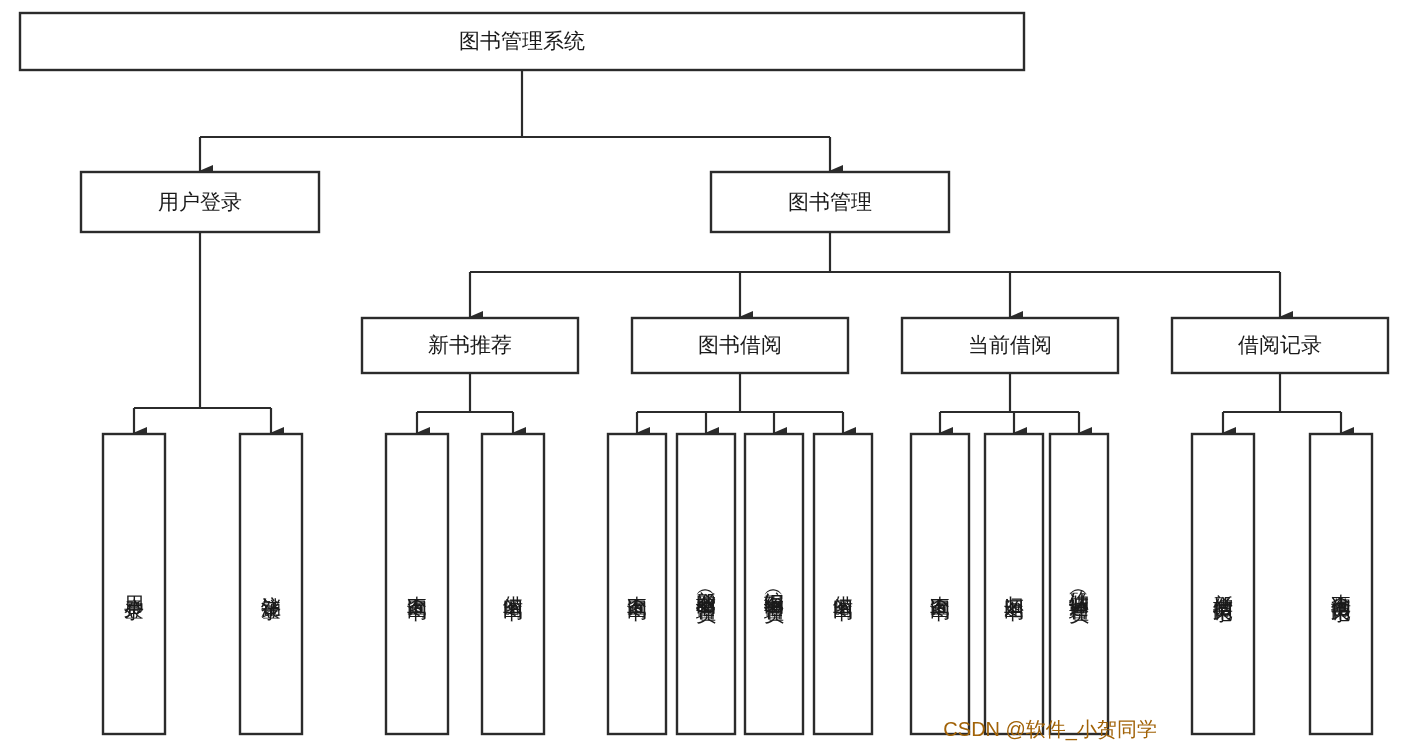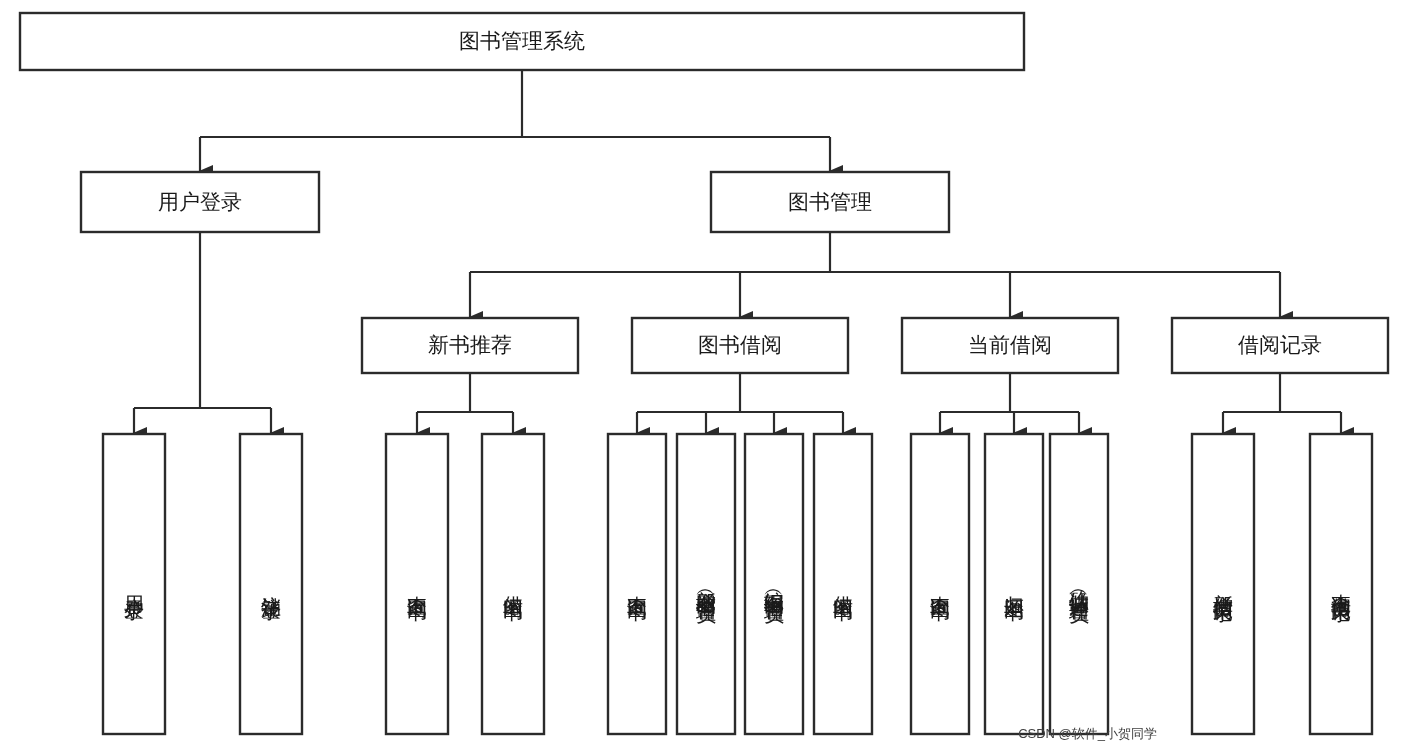--- a/index.html
+++ b/index.html
@@ -62,22 +62,22 @@
     justify-content: center;
     text-align: center;
     white-space: nowrap;
     pointer-events: none;
   }
   .watermark {
     position: absolute;
     right: 10px;
     bottom: 4px;
     font-family: "Liberation Sans", "DejaVu Sans", sans-serif;
-    font-size: 13px;
-    color: #404040;
+    font-size: 20px;
+    color: #a16207;
     white-space: nowrap;
   }
 </style>
 </head>
 <body>
 
 <div id="diagram-root">
 
   <svg id="flowchart" viewBox="0 0 1405 747">
     <defs>

